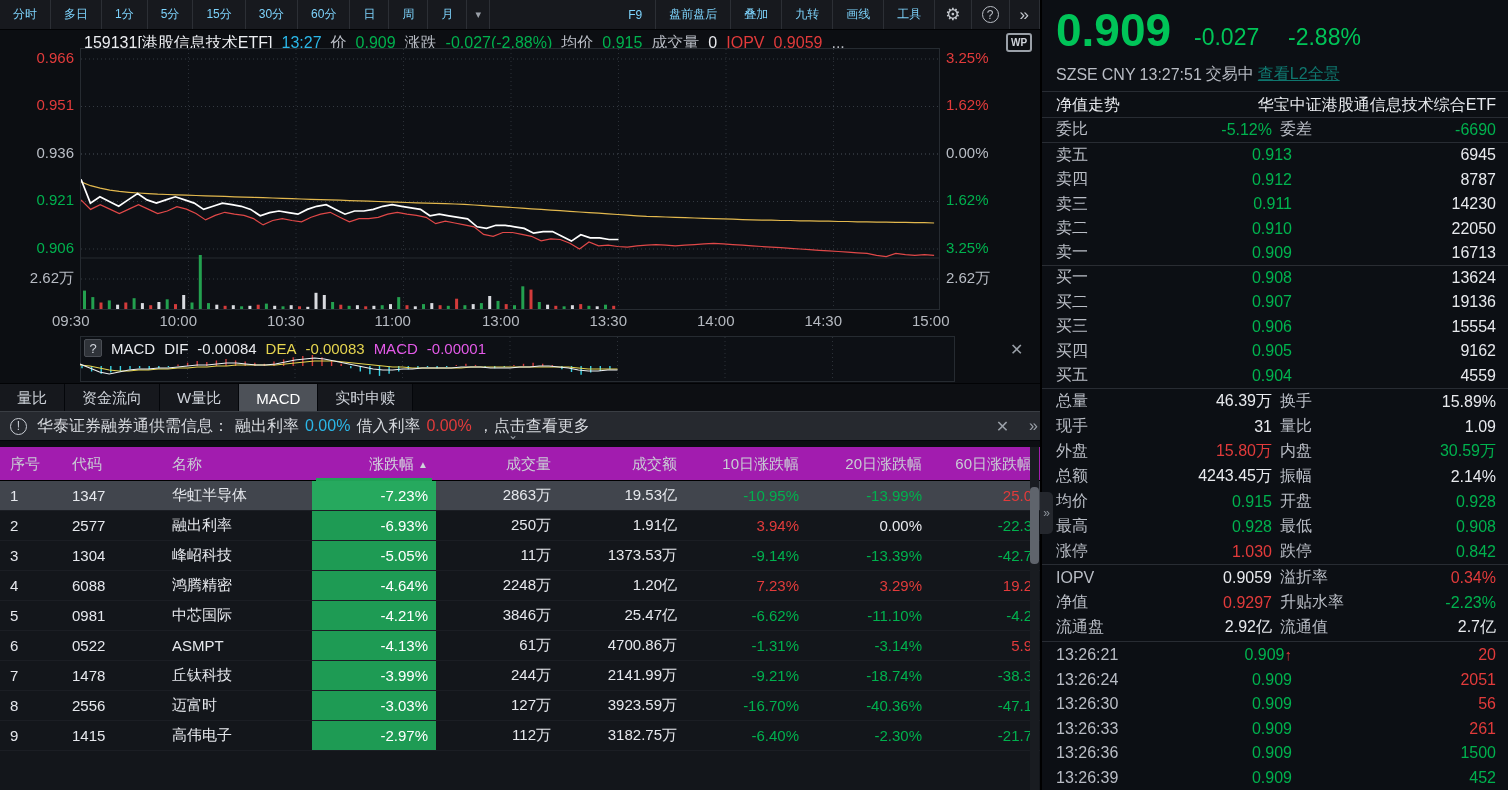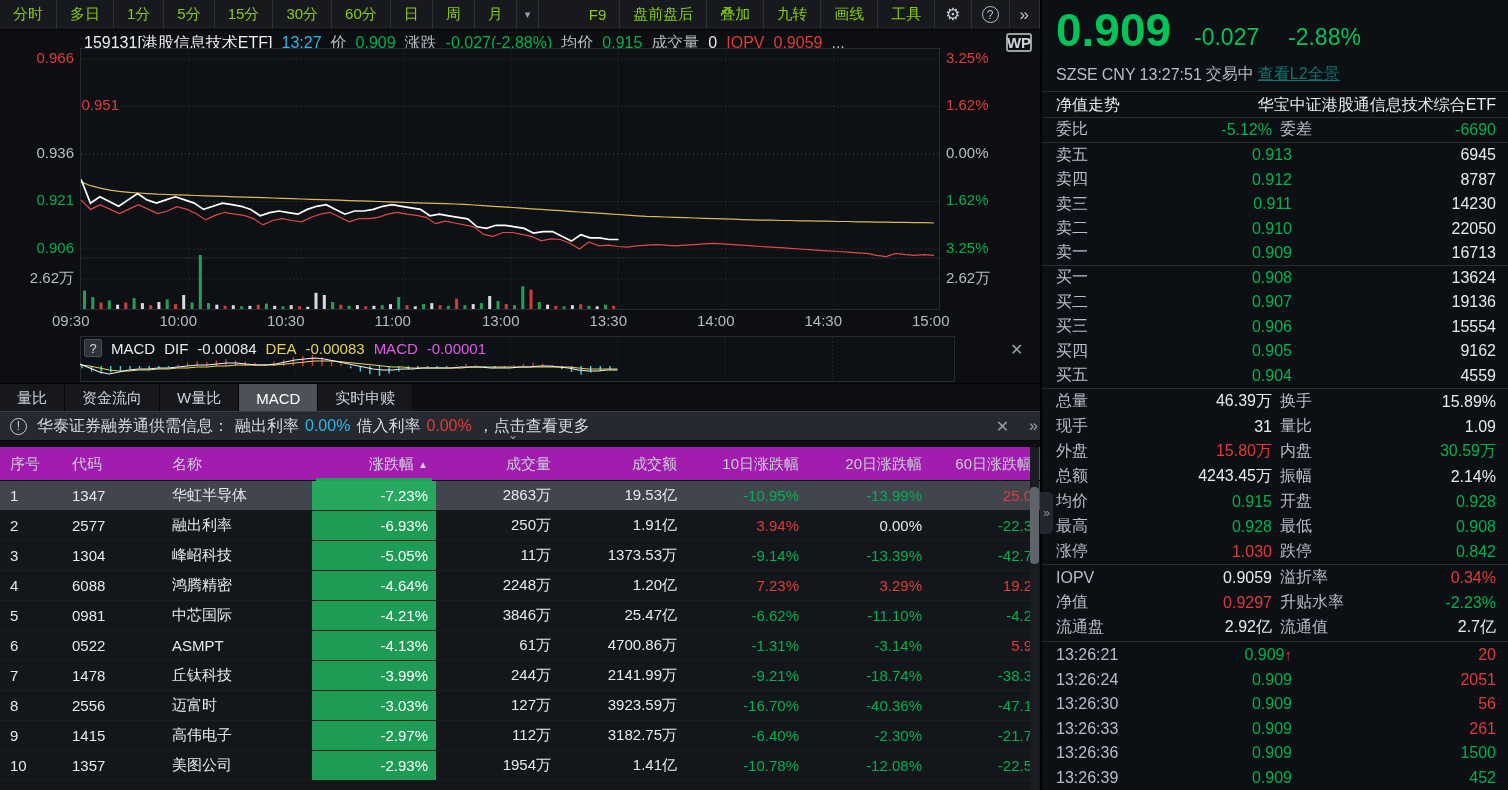--- a/index.html
+++ b/index.html
@@ -3,33 +3,33 @@
 <meta charset="utf-8">
 <style>
 *{margin:0;padding:0;box-sizing:border-box}
 html,body{background:#000}
 #root{position:relative;width:1508px;height:790px;background:#0c0e12;overflow:hidden;
   font-family:"Liberation Sans",sans-serif;color:#d4d7dd;font-size:15px}
 .cr{color:#e23b3b}.cg{color:#00b14e}.cw{color:#e8eaee}.cn{color:#b9bdc5}.cc{color:#2bb7e8}.cm{color:#e35ae8}
 
 #toolbar{position:absolute;left:0;top:0;width:1040px;height:30px;background:#17191e;
   border-bottom:1px solid #020305;display:flex;align-items:stretch}
-.tb-item{display:flex;align-items:center;padding:4px 13px;font-size:15px;color:#84cc16;
+.tb-item{display:flex;align-items:center;padding:4px 13px;font-size:12px;color:#7dd3fc;
   border-right:1px solid #2c2f35;white-space:nowrap}
 .tb-caret{padding:0 8px;color:#9aa0a8;font-size:11px}
 #tb-right{margin-left:auto;display:flex}
 .circle-q{width:17px;height:17px;border:1.5px solid #b9bdc5;border-radius:50%;font-size:12px;
   display:flex;align-items:center;justify-content:center;color:#b9bdc5}
 .tb-ico{display:flex;align-items:center;padding:0 10px;border-right:1px solid #2c2f35;color:#c3c7cd;font-size:17px}
 
 #qheader{position:absolute;left:84px;top:33px;display:flex;gap:9px;align-items:baseline;
   font-size:16px;white-space:nowrap}
 #qheader .sym{color:#eceef2}
 #wp-badge{position:absolute;left:1006px;top:33px;width:26px;height:19px;border:2px solid #9aa0a8;
-  border-radius:3px;color:#cfd3da;font-size:15px;font-weight:bold;display:flex;align-items:center;justify-content:center}
+  border-radius:3px;color:#cfd3da;font-size:10px;font-weight:bold;display:flex;align-items:center;justify-content:center}
 
 #mainplot{position:absolute;left:80px;top:48px;border:1px solid #262b31;background:#0d1015}
 .ylab{position:absolute;left:0;width:74px;text-align:right;font-size:15px;line-height:20px}
 .ylab.rgt{left:946px;width:64px;text-align:left}
 .xlab{position:absolute;top:312px;width:56px;text-align:left;font-size:15px;color:#b6bac1}
 
 #macdplot{position:absolute;left:80px;top:336px;background:#0d1015}
 #macd-head{position:absolute;left:84px;top:339px;display:flex;gap:9px;align-items:center;font-size:15px}
 #macd-q{width:18px;height:18px;background:#2f3339;border:1px solid #4a4e55;border-radius:2px;
   color:#cfd3da;display:flex;align-items:center;justify-content:center;font-size:13px}
@@ -232,21 +232,21 @@
       <rect x="506.4" y="256.8" width="3" height="3.2" fill="#23a04f"></rect>
       <rect x="514.7" y="257.3" width="3" height="2.7" fill="#d9dbe0"></rect>
       <rect x="523.0" y="255.7" width="3" height="4.3" fill="#23a04f"></rect>
       <rect x="531.2" y="256.8" width="3" height="3.2" fill="#d23b3b"></rect>
       <polyline points="0.0,150.9 9.6,160.4 19.2,155.7 28.8,160.1 38.3,164.5 47.9,160.1 57.5,155.7 67.1,160.1 76.7,164.5 86.3,162.0 95.9,157.6 105.4,160.1 115.0,164.5 124.6,170.9 134.2,166.4 143.8,163.3 153.4,165.2 163.0,166.4 172.5,169.6 182.1,175.9 191.7,171.5 201.3,169.6 210.9,171.5 220.5,172.8 230.1,168.3 239.6,165.2 249.2,163.3 258.8,168.3 268.4,172.8 278.0,169.6 287.6,169.6 297.2,168.3 306.7,165.2 316.3,163.3 325.9,165.2 335.5,166.4 345.1,168.3 354.7,174.7 364.3,172.1 373.8,174.0 383.4,175.9 393.0,177.8 402.6,185.4 412.2,187.3 421.8,183.5 431.4,183.5 440.9,185.4 450.5,187.3 460.1,191.8 469.7,189.9 479.3,190.5 488.9,194.3 498.5,200.0 508.0,193.0 517.6,196.8 527.2,196.2 536.8,197.5 546.4,198.1 556.0,196.8 565.6,196.2 575.1,195.6 584.7,196.2 594.3,196.8 603.9,196.2 613.5,195.6 623.1,194.9 632.7,194.3 642.2,194.9 651.8,195.6 661.4,196.2 671.0,196.8 680.6,197.5 690.2,198.1 699.8,198.7 709.3,199.4 718.9,200.0 728.5,200.6 738.1,201.3 747.7,201.9 757.3,202.5 766.8,203.2 776.4,203.8 786.0,204.4 795.6,206.3 805.2,207.6 814.8,204.4 824.4,205.7 833.9,206.3 843.5,205.7 853.1,206.3" fill="none" stroke="#e04848" stroke-width="1.2"></polyline>
       <polyline points="0.0,132.9 9.6,136.7 19.2,139.2 28.8,141.1 38.3,142.4 47.9,143.3 57.5,144.0 67.1,144.6 76.7,145.2 86.3,145.5 95.9,145.9 105.4,146.2 115.0,146.5 124.6,146.8 134.2,147.1 143.8,147.4 153.4,147.8 163.0,148.1 172.5,148.4 182.1,148.7 191.7,149.0 201.3,149.3 210.9,149.7 220.5,150.0 230.1,150.3 239.6,150.6 249.2,150.9 258.8,151.2 268.4,151.6 278.0,151.9 287.6,152.2 297.2,152.5 306.7,152.8 316.3,153.1 325.9,153.5 335.5,153.8 345.1,154.1 354.7,154.4 364.3,154.7 373.8,155.0 383.4,155.4 393.0,156.0 402.6,156.6 412.2,157.3 421.8,157.9 431.4,158.5 440.9,159.2 450.5,159.8 460.1,160.4 469.7,161.1 479.3,161.7 488.9,162.3 498.5,163.0 508.0,163.6 517.6,164.2 527.2,164.9 536.8,165.5 546.4,166.1 556.0,166.8 565.6,167.4 575.1,167.7 584.7,168.0 594.3,168.3 603.9,168.7 613.5,169.0 623.1,169.3 632.7,169.6 642.2,169.9 651.8,170.2 661.4,170.6 671.0,170.9 680.6,171.2 690.2,171.2 699.8,171.5 709.3,171.5 718.9,171.8 728.5,171.8 738.1,172.1 747.7,172.1 757.3,172.5 766.8,172.5 776.4,172.8 786.0,172.8 795.6,173.1 805.2,173.1 814.8,173.4 824.4,173.4 833.9,173.7 843.5,173.7 853.1,174.0" fill="none" stroke="#e2b84e" stroke-width="1.2"></polyline>
       <polyline points="0.0,130.3 9.4,154.1 18.9,147.8 28.3,152.5 37.7,157.3 47.1,150.9 56.6,144.6 66.0,150.9 75.4,154.1 84.9,150.9 94.3,147.8 103.7,150.9 113.2,154.1 122.6,160.4 132.0,157.3 141.4,154.1 150.9,155.7 160.3,157.3 169.7,160.4 179.2,166.8 188.6,163.6 198.0,162.0 207.5,163.6 216.9,165.2 226.3,160.4 235.7,157.3 245.2,155.7 254.6,160.4 264.0,165.2 273.5,162.0 282.9,162.0 292.3,160.4 301.8,157.3 311.2,155.7 320.6,157.3 330.0,158.8 339.5,160.4 348.9,166.8 358.3,165.2 367.8,166.8 377.2,168.3 386.6,169.9 396.1,177.8 405.5,179.4 414.9,176.3 424.3,176.3 433.8,177.8 443.2,179.4 452.6,184.2 462.1,182.6 471.5,182.6 480.9,187.3 490.4,192.1 499.8,185.8 509.2,188.9 518.6,188.9 528.1,190.5 537.5,190.5" fill="none" stroke="#ffffff" stroke-width="1.7"></polyline>
     </svg>
   <div id="ylabs">
       <span class="ylab cr" style="top: 48px;">0.966</span>
-      <span class="ylab cr" style="top: 95px; margin-left: 45px;">0.951</span>
+      <span class="ylab cr" style="top: 95px;">0.951</span>
       <span class="ylab cn" style="top: 143px;">0.936</span>
       <span class="ylab cg" style="top: 190px;">0.921</span>
       <span class="ylab cg" style="top: 238px;">0.906</span>
       <span class="ylab rgt cr" style="top: 48px;">3.25%</span>
       <span class="ylab rgt cr" style="top: 95px;">1.62%</span>
       <span class="ylab rgt cn" style="top: 143px;">0.00%</span>
       <span class="ylab rgt cg" style="top: 190px;">1.62%</span>
       <span class="ylab rgt cg" style="top: 238px;">3.25%</span>
       <span class="ylab cn" style="top: 268px;">2.62万</span>
       <span class="ylab rgt cn" style="top: 268px;">2.62万</span>
@@ -468,31 +468,20 @@
         <div class="al">9</div>
         <div class="al">1415</div>
         <div class="al">高伟电子</div>
         <div class="cell-chg">-2.97%</div>
         <div class="ar">112万</div>
         <div class="ar">3182.75万</div>
         <div class="ar cg">-6.40%</div>
         <div class="ar cg">-2.30%</div>
         <div class="ar0 cg">-21.7</div>
       </div>
-      <div class="trow">
-        <div class="al">10</div>
-        <div class="al">1357</div>
-        <div class="al">美图公司</div>
-        <div class="cell-chg">-2.93%</div>
-        <div class="ar">1954万</div>
-        <div class="ar">1.41亿</div>
-        <div class="ar cg">-10.78%</div>
-        <div class="ar cg">-12.08%</div>
-        <div class="ar0 cg">-22.5</div>
-      </div>
     </div>
   <div id="scroll-track"></div>
   <div id="scroll-thumb"></div>
 
   <div id="panel">
     <div id="p-price">0.909</div>
     <div id="p-chg">-0.027</div>
     <div id="p-pct">-2.88%</div>
     <div id="p-meta">
       <span>SZSE</span>

